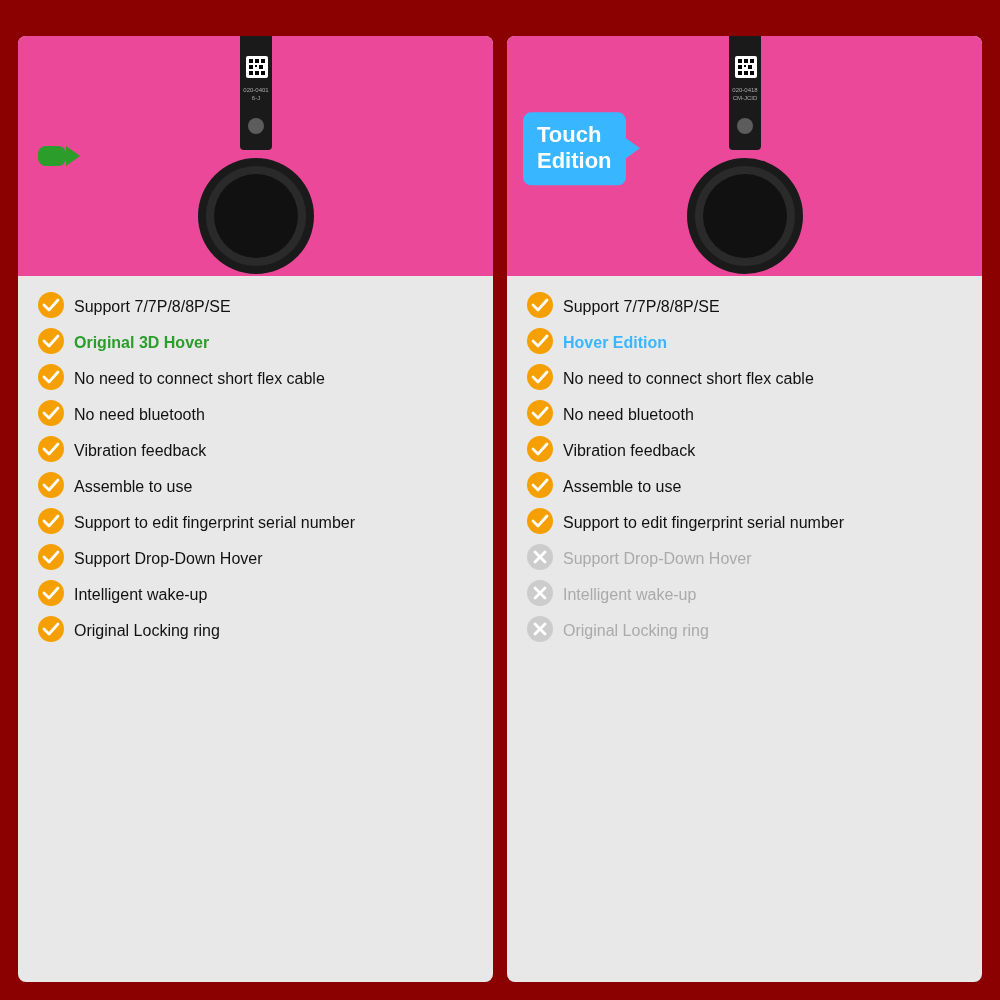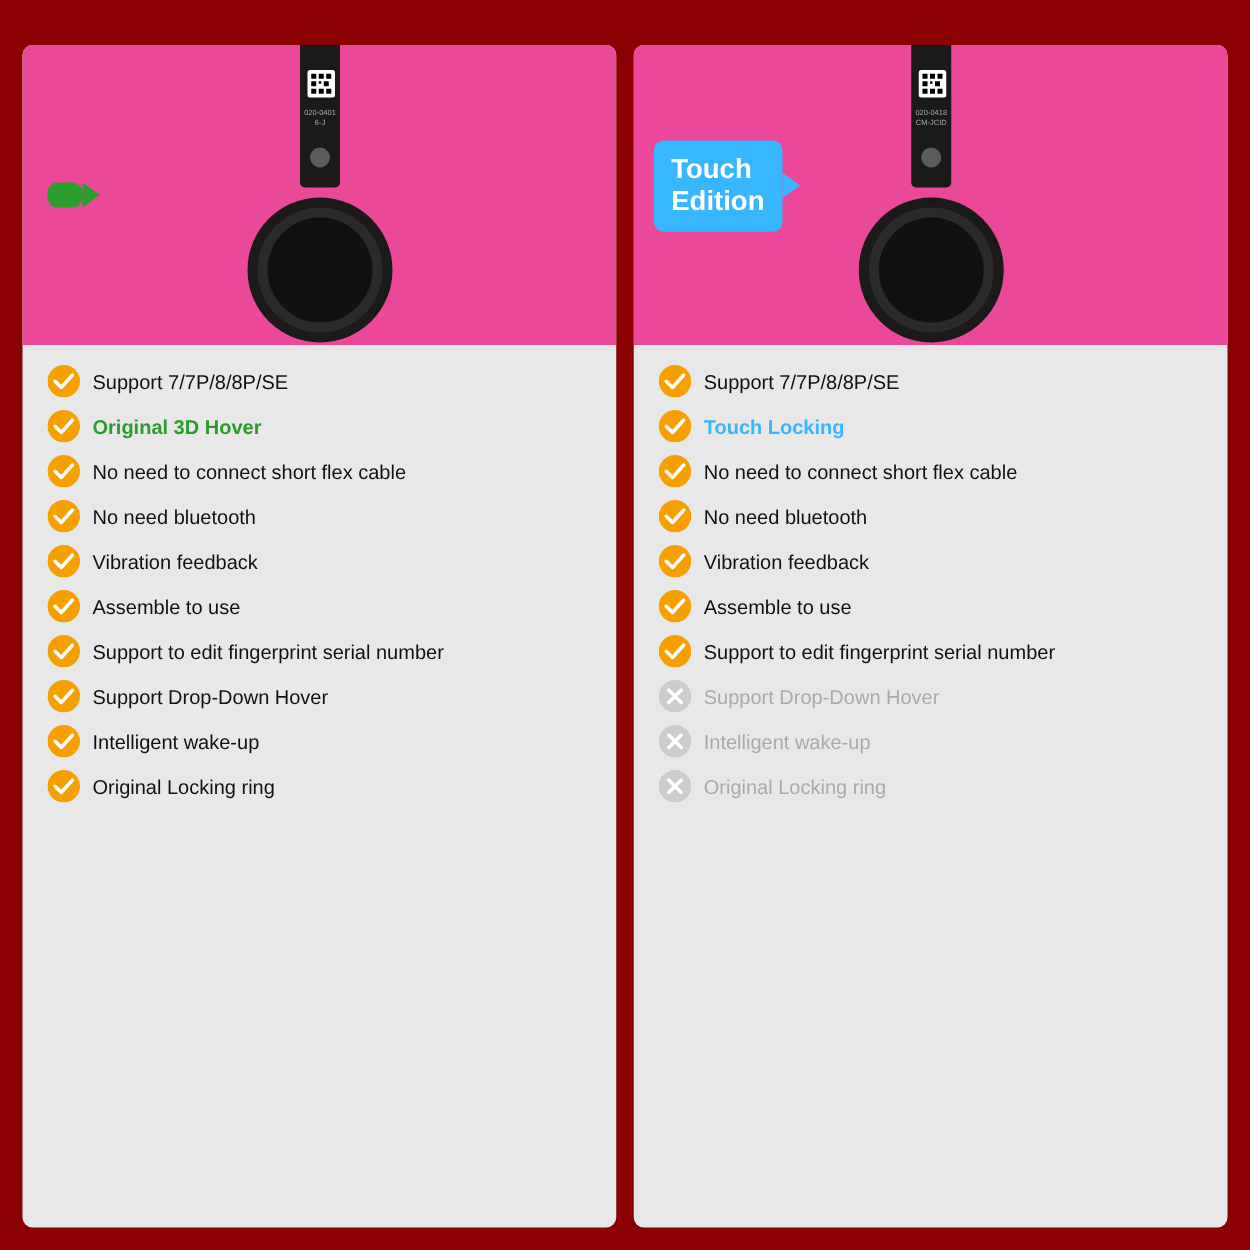--- a/index.html
+++ b/index.html
@@ -283,21 +283,21 @@
       <circle cx="13" cy="13" r="13" fill="#f5a000"></circle>
       <polyline points="6,13 11,18 20,8" stroke="white" stroke-width="2.8" fill="none" stroke-linecap="round" stroke-linejoin="round"></polyline>
     </svg></span>
             <span class="feature-text ">Support 7/7P/8/8P/SE</span>
           </div>
           <div class="feature-item">
             <span class="check-icon"><svg viewBox="0 0 26 26" xmlns="http://www.w3.org/2000/svg">
       <circle cx="13" cy="13" r="13" fill="#f5a000"></circle>
       <polyline points="6,13 11,18 20,8" stroke="white" stroke-width="2.8" fill="none" stroke-linecap="round" stroke-linejoin="round"></polyline>
     </svg></span>
-            <span class="feature-text blue">Touch Locking</span>
+            <span class="feature-text blue">Hover Edition</span>
           </div>
           <div class="feature-item">
             <span class="check-icon"><svg viewBox="0 0 26 26" xmlns="http://www.w3.org/2000/svg">
       <circle cx="13" cy="13" r="13" fill="#f5a000"></circle>
       <polyline points="6,13 11,18 20,8" stroke="white" stroke-width="2.8" fill="none" stroke-linecap="round" stroke-linejoin="round"></polyline>
     </svg></span>
             <span class="feature-text ">No need to connect short flex cable</span>
           </div>
           <div class="feature-item">
             <span class="check-icon"><svg viewBox="0 0 26 26" xmlns="http://www.w3.org/2000/svg">

